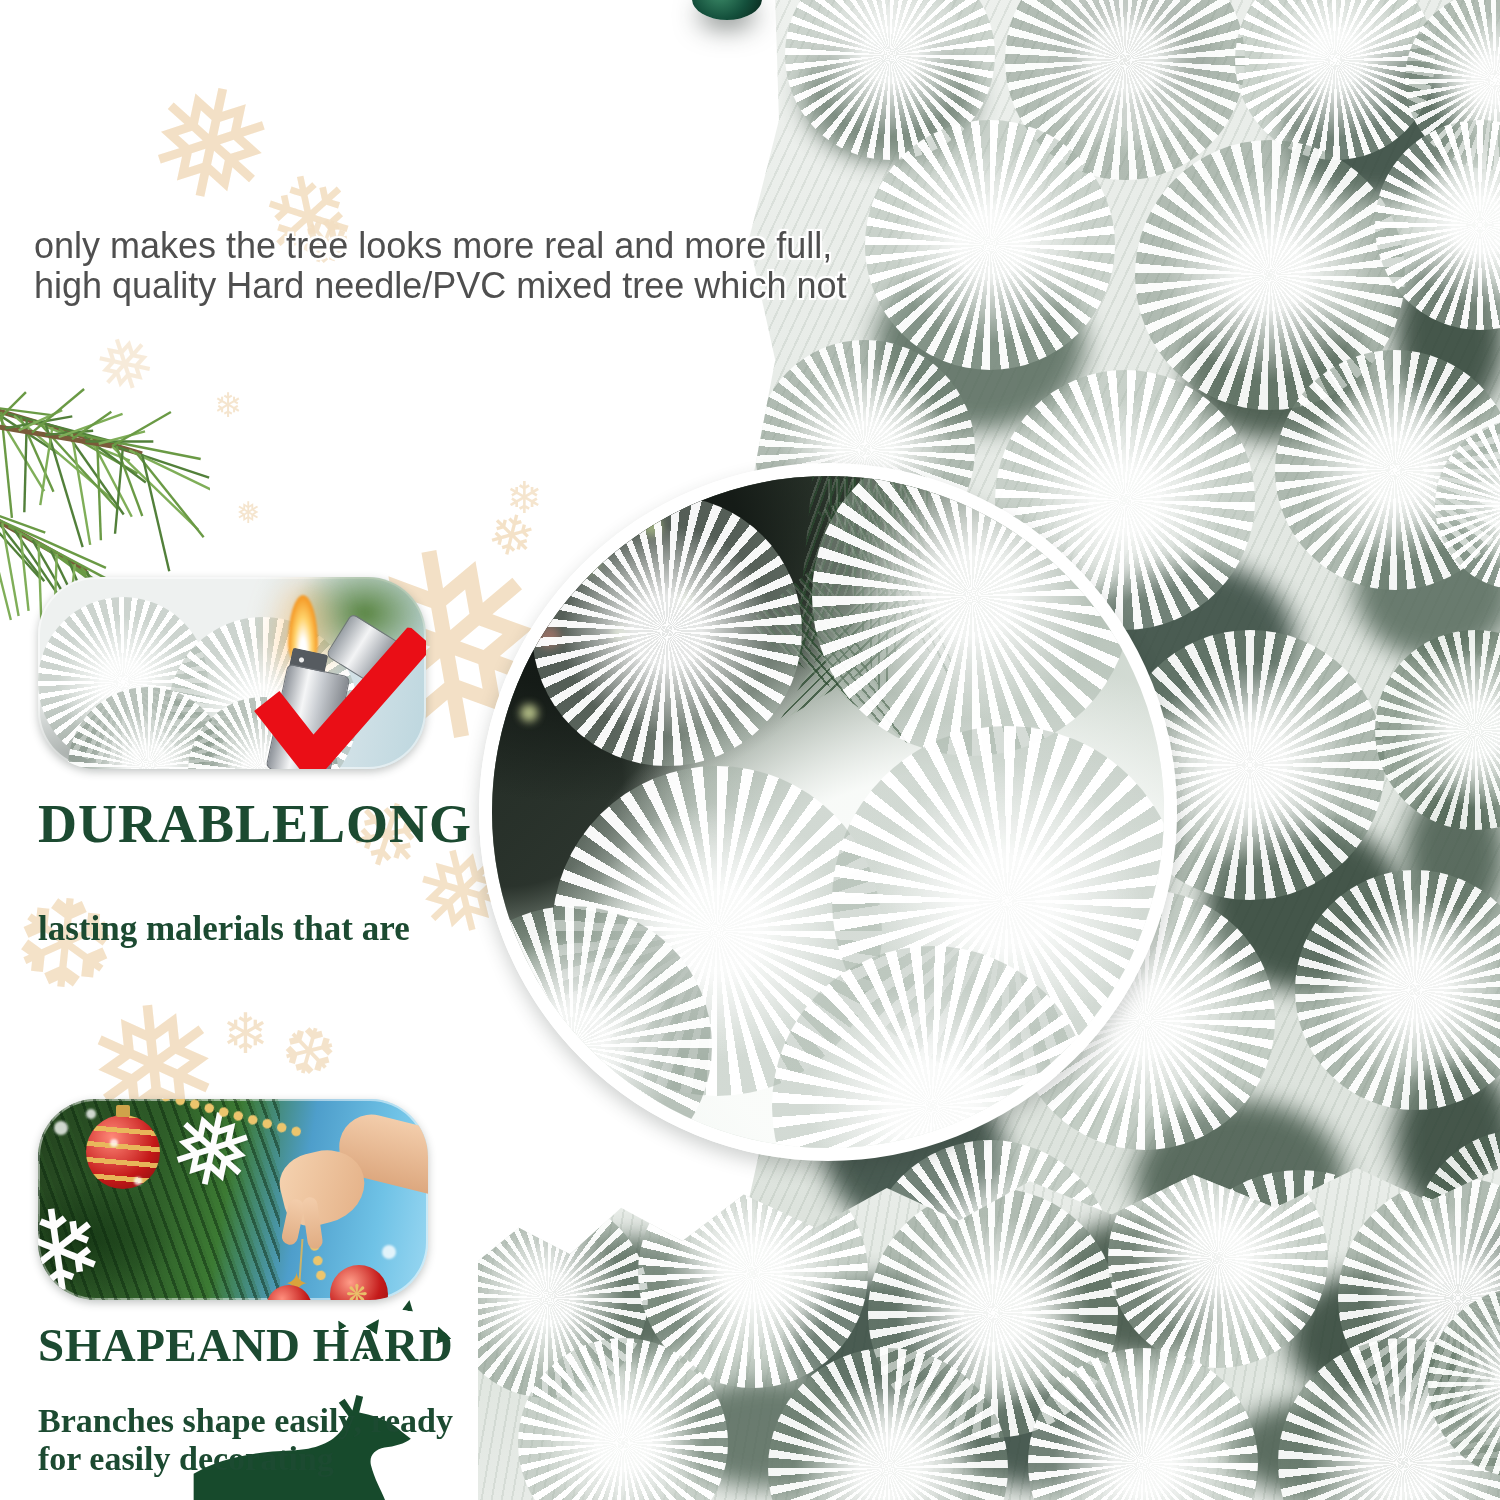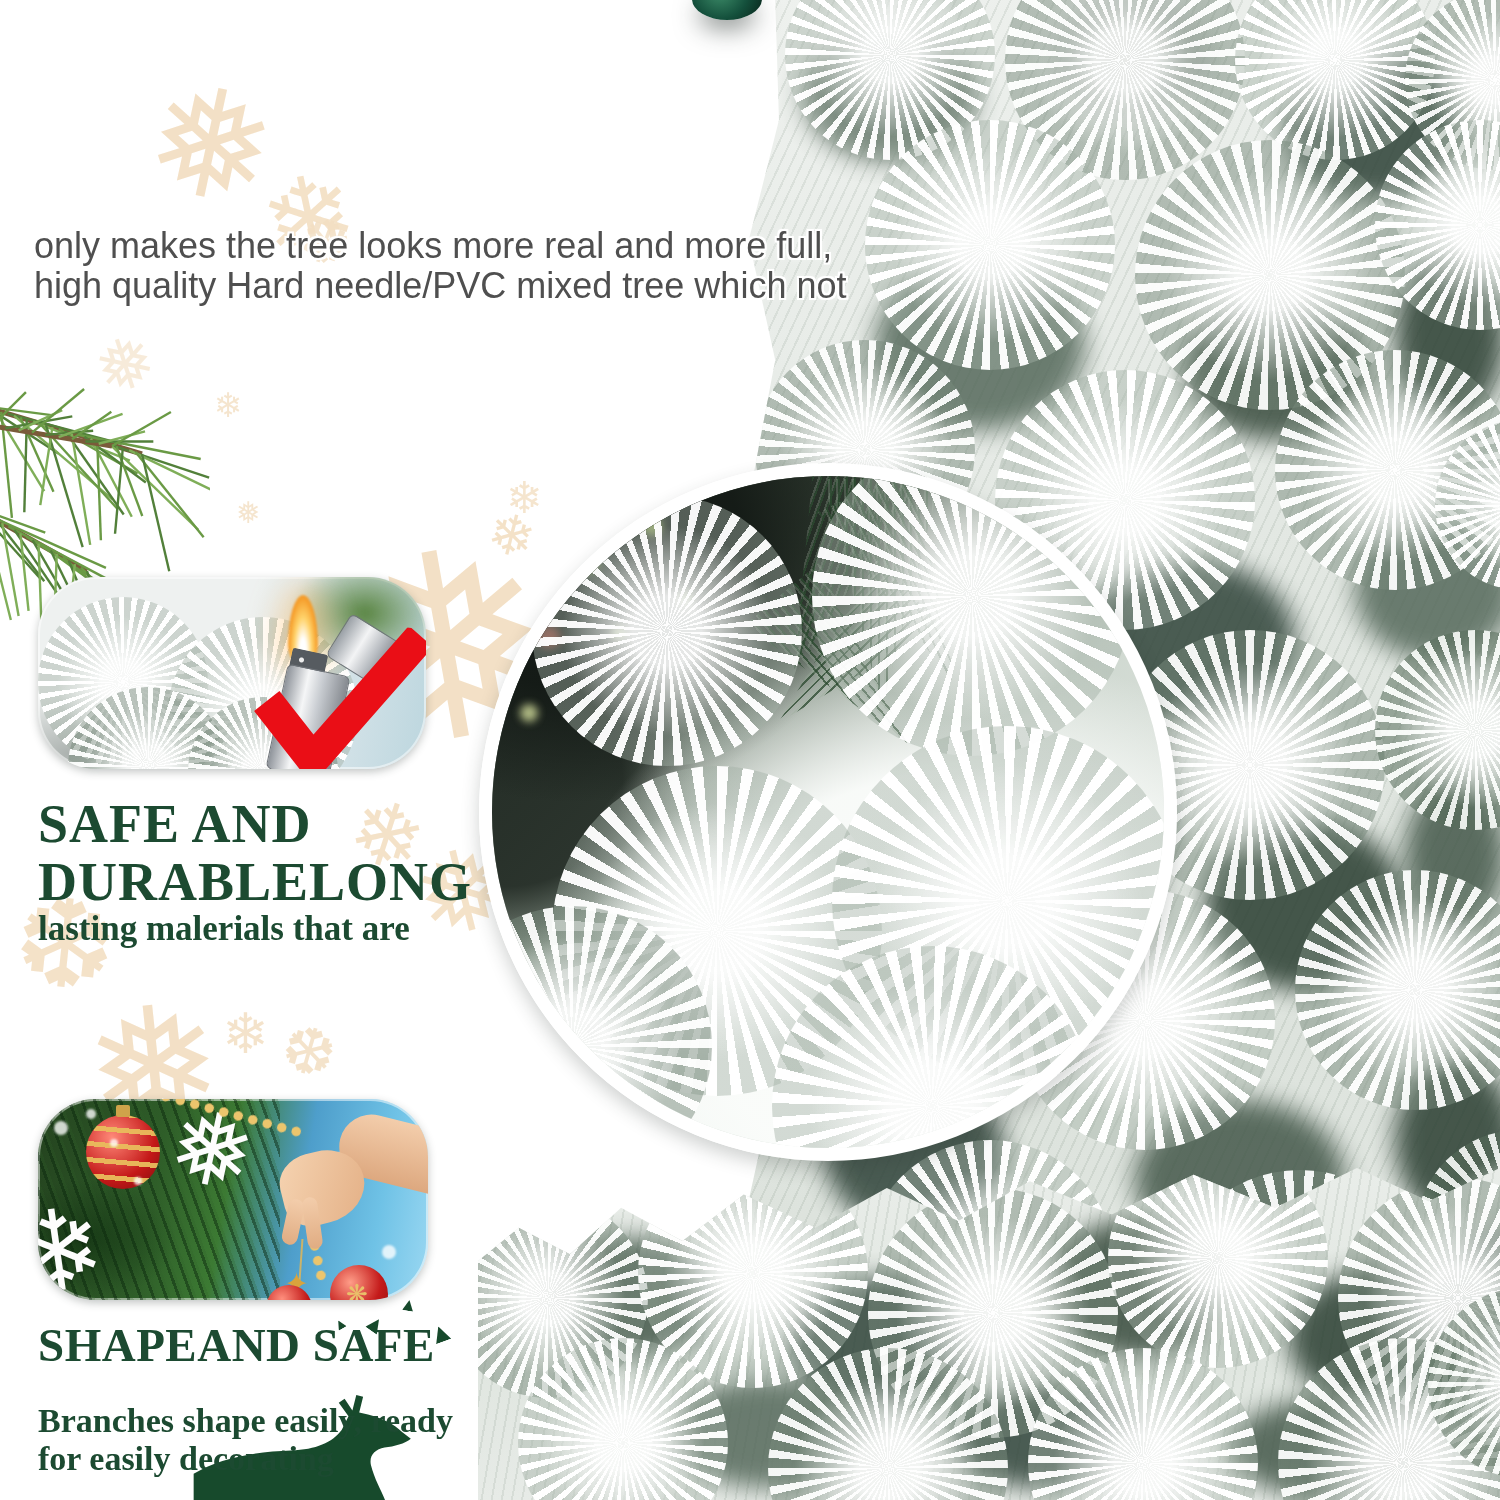--- a/index.html
+++ b/index.html
@@ -365,28 +365,27 @@
       <div class="p2dot" style="left: 96px; top: 78px; width: 8px; height: 8px;"></div>
     </div>
 
 
   <div class="intro">
     <div>only makes the tree looks more real and more full,</div>
     <div>high quality Hard needle/PVC mixed tree which not</div>
   </div>
 
   <div class="sec-h1">
-    <div>SAFE AND</div>
     <div>DURABLELONG</div>
   </div>
   <div class="sec-b1">
     <div>lasting malerials that are</div>
   </div>
 
-  <div class="sec-h2">SHAPEAND SAFE</div>
+  <div class="sec-h2">SHAPEAND HARD</div>
   <div class="sec-b2">
     <div>Branches shape easily, ready</div>
     <div>for easily decorating</div>
   </div>
 
   <div id="sprigs">
       <div class="sprig" style="left: 368px; top: 1318px; width: 14px; height: 14px; transform: rotate(35deg);"></div>
       <div class="sprig" style="left: 433px; top: 1326px; width: 16px; height: 16px; transform: rotate(-20deg);"></div>
       <div class="sprig" style="left: 403px; top: 1300px; width: 11px; height: 11px; transform: rotate(10deg);"></div>
       <div class="sprig" style="left: 362px; top: 1352px; width: 7px; height: 7px; transform: rotate(0deg);"></div>

